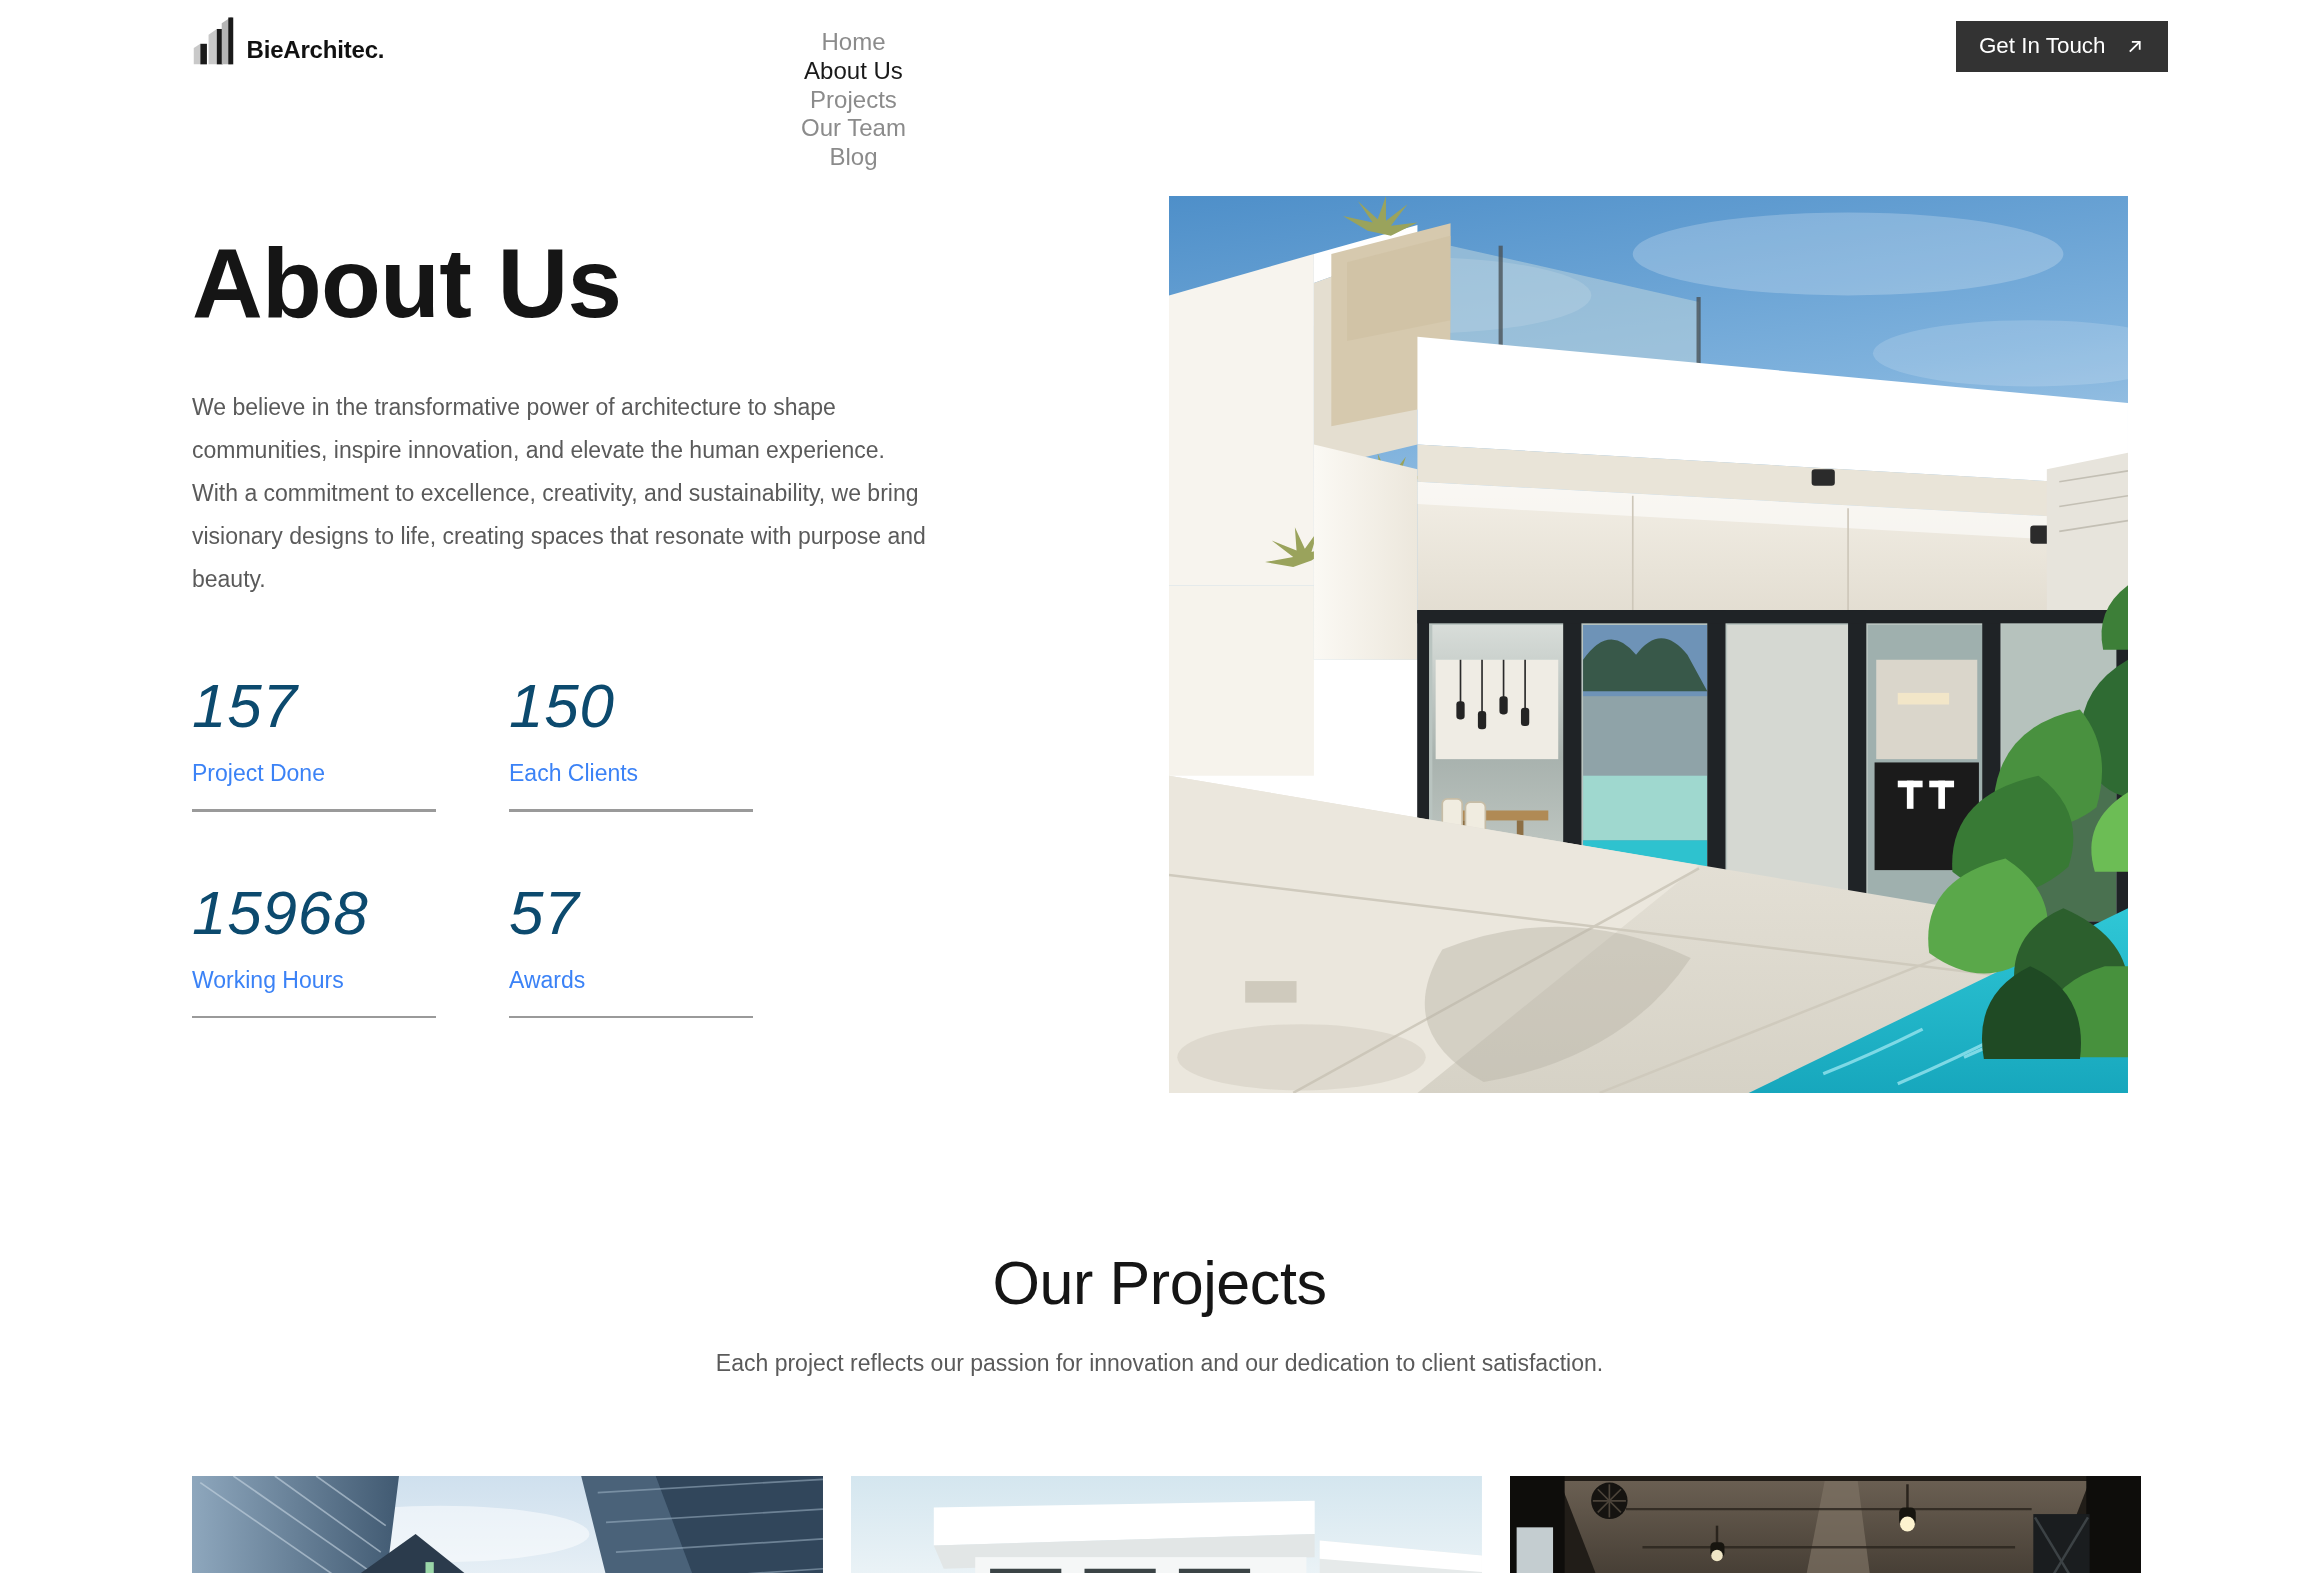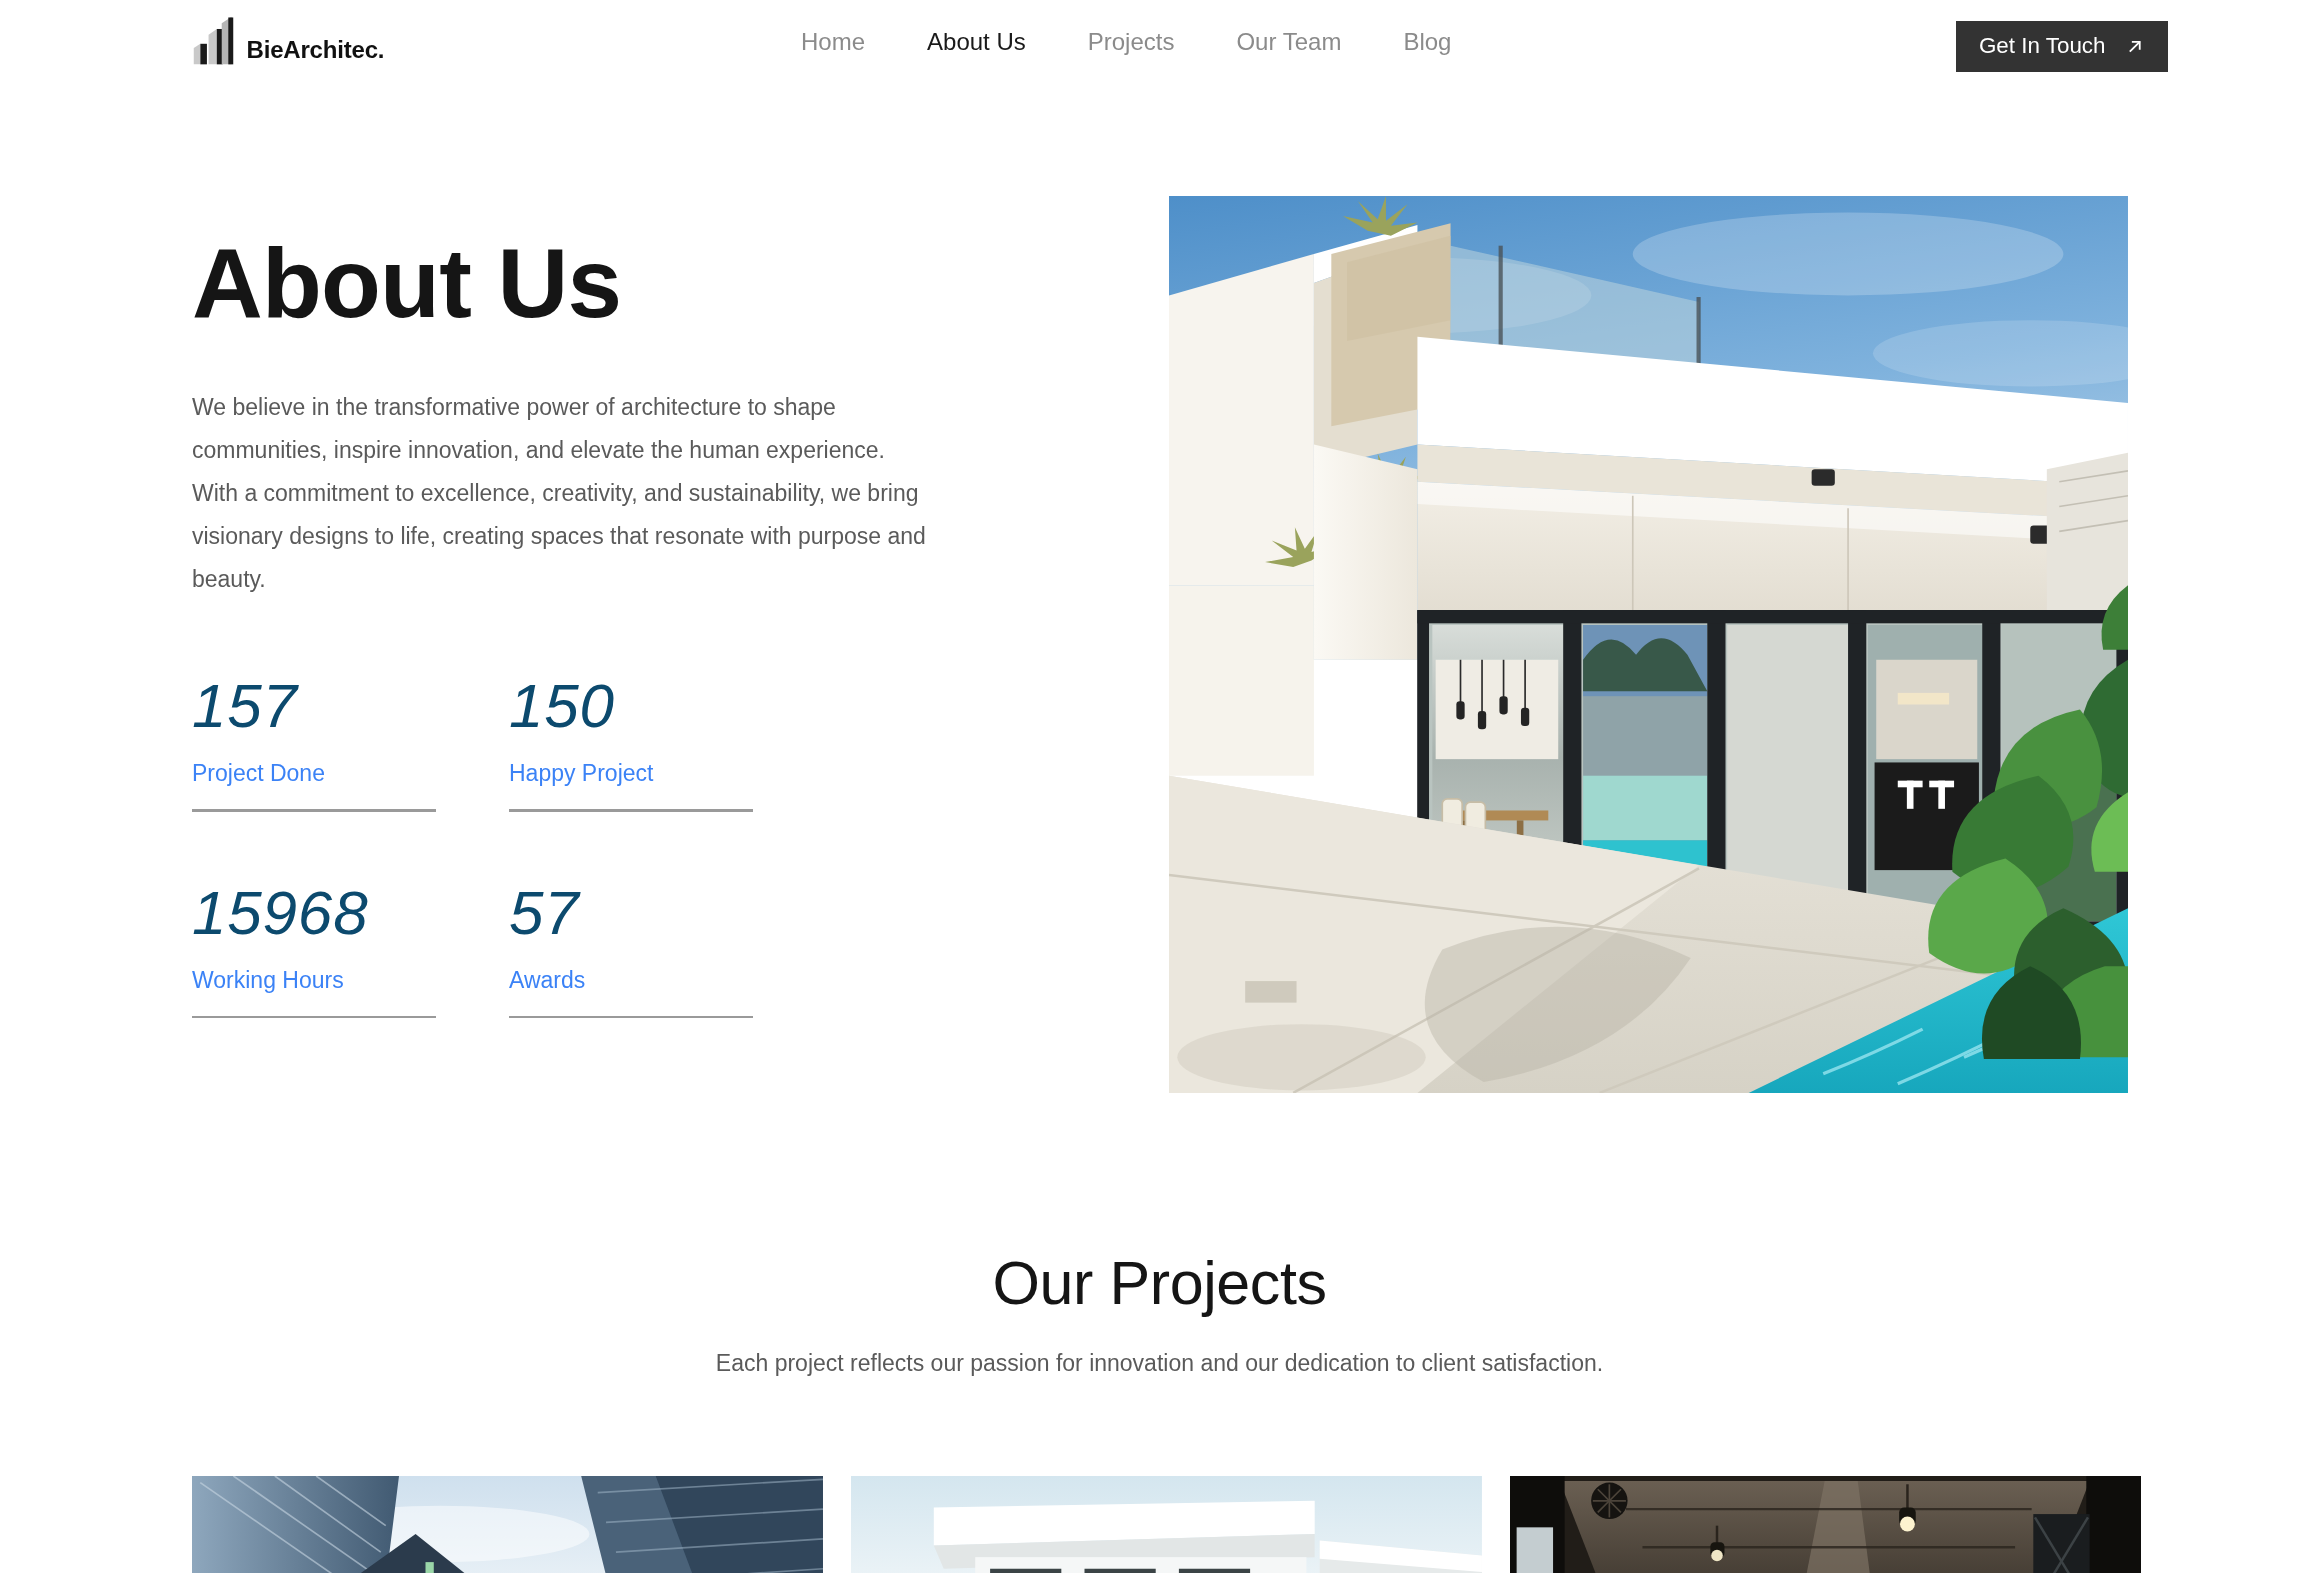--- a/index.html
+++ b/index.html
@@ -21,21 +21,21 @@
     display:flex; align-items:flex-end; gap:11.6px;
   }
   .logo-mark { display:block; }
   .brand-name {
     font-size:24px; font-weight:bold; letter-spacing:-0.2px;
     color:#111; line-height:1; padding-bottom:4.1px;
   }
 
   .nav {
     position:absolute; left:770px; top:28px;
-    display:flex; align-items:center; gap:0;
+    display:flex; align-items:center; gap:0;flex-direction:column;
   }
   .nav-item {
     font-size:24px; color:#8b8b8b; padding:0 31px;
     cursor:pointer; white-space:nowrap; line-height:1.2;
   }
   .nav-item.active { color:#1a1a1a; }
 
   .cta {
     position:absolute; right:151px; top:21px;
     background:#333333; color:#fff;
@@ -143,21 +143,21 @@
   </div>
 
   <div class="stats">
     <div class="stat">
       <div class="stat-value">157</div>
       <div class="stat-label">Project Done</div>
       <div class="stat-rule"></div>
     </div>
     <div class="stat">
       <div class="stat-value">150</div>
-      <div class="stat-label">Happy Project</div>
+      <div class="stat-label">Each Clients</div>
       <div class="stat-rule"></div>
     </div>
     <div class="stat">
       <div class="stat-value">15968</div>
       <div class="stat-label">Working Hours</div>
       <div class="stat-rule"></div>
     </div>
     <div class="stat">
       <div class="stat-value">57</div>
       <div class="stat-label">Awards</div>

